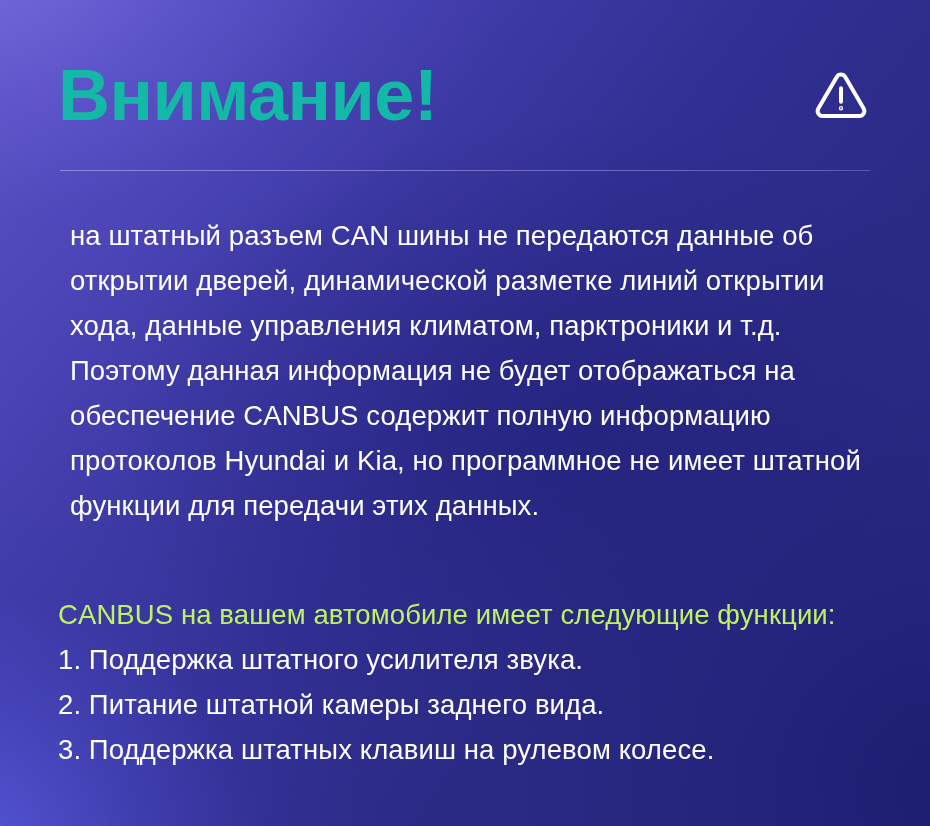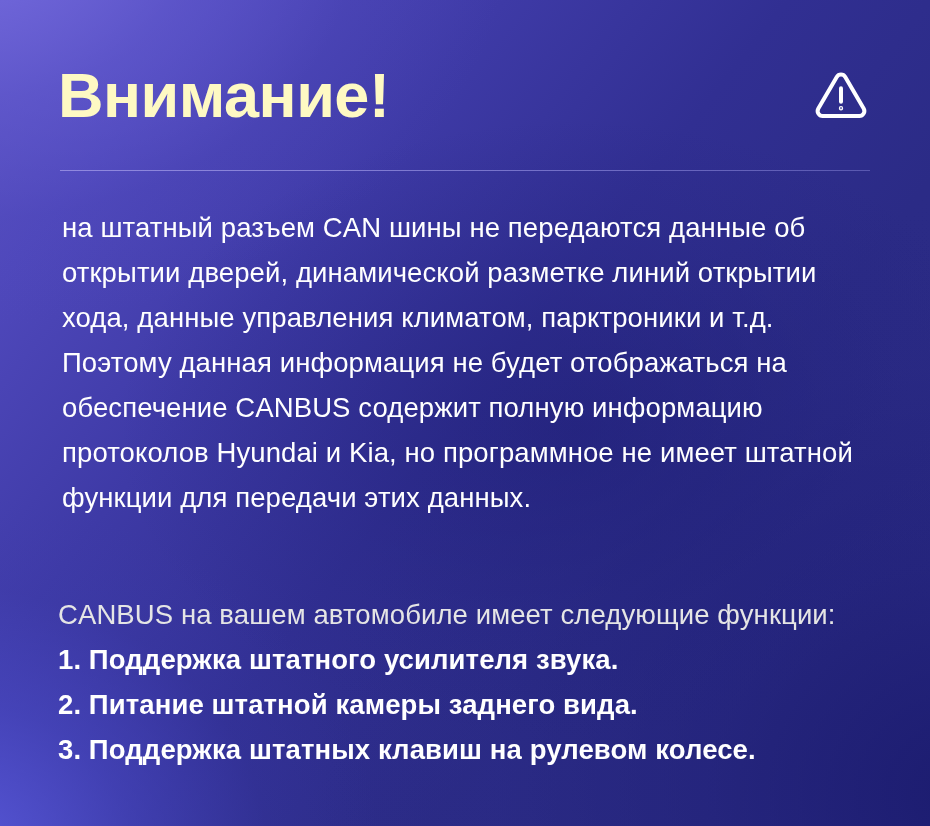--- a/index.html
+++ b/index.html
@@ -87,22 +87,22 @@
     left: 58px;
     top: 52px;
     width: 814px;
     height: 86px;
     display: flex;
     align-items: center;
     justify-content: space-between;
   }
 
   .page-title {
-    color: #fef9c3;
-    font-size: 63px;
+    color: #14b8a6;
+    font-size: 72px;
     font-weight: 700;
     letter-spacing: -0.5px;
     line-height: 1;
     white-space: nowrap;
     margin: 0;
     text-rendering: optimizeLegibility;
     text-align: right;
   }
 
   .warn-icon-wrap {
@@ -134,21 +134,21 @@
   }
 
   .body-block {
     position: absolute;
     left: 58px;
     top: 201px;
     width: 830px;
   }
 
   .para {
-    margin: 4px;
+    margin: 12px;
     color: #ffffff;
     font-size: 27.5px;
     font-weight: 400;
     line-height: 45px;
     letter-spacing: 0.1px;
   }
 
   .para-line {
     display: block;
     white-space: nowrap;
@@ -156,38 +156,38 @@
 
   .features-block {
     position: absolute;
     left: 58px;
     top: 592px;
     width: 830px;
   }
 
   .features-intro {
     margin: 0 0 0 0;
-    color: #e5e5e5;
+    color: #bef264;
     font-size: 27.5px;
     font-weight: 400;
     line-height: 45px;
     letter-spacing: 0.1px;
     white-space: nowrap;
   }
 
   .features-list {
     list-style: none;
     margin: 0;
     padding: 0;
   }
 
   .features-list li {
     color: #ffffff;
     font-size: 27.5px;
-    font-weight: 700;
+    font-weight: 400;
     line-height: 45px;
     letter-spacing: 0.1px;
     white-space: nowrap;
   }
 </style>
 </head>
 <body>
 
 <div id="banner">
 

